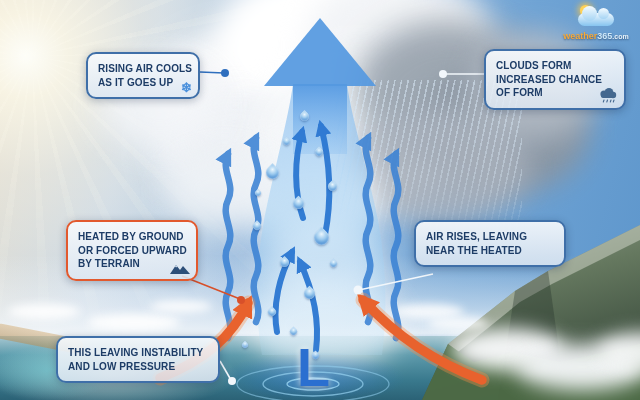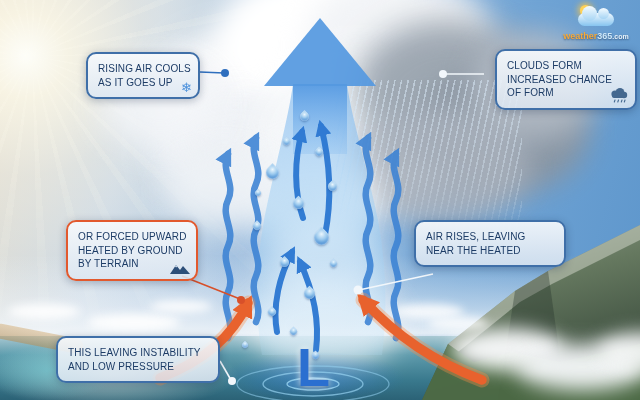--- a/index.html
+++ b/index.html
@@ -37,21 +37,21 @@
     box-shadow:inset 0 0 2px rgba(255,255,255,.85), 1px 1px 2px rgba(20,60,120,.3);}
   
   .low-glow{position:absolute;left:222px;top:352px;width:182px;height:52px;
     background:radial-gradient(ellipse at center, rgba(45,120,205,.55) 0%, rgba(45,120,205,0) 72%);}
   .low-letter{position:absolute;left:297px;top:340px;font-size:54px;font-weight:800;color:#2b6fd0;
     text-shadow:0 0 7px rgba(255,255,255,.95), 0 2px 3px rgba(0,40,90,.45);line-height:1;}
   
   .callout{position:absolute;box-sizing:border-box;
     background:linear-gradient(180deg, rgba(246,249,252,.92), rgba(221,231,242,.86));
     border:2px solid #3f6fa8;border-radius:10px;padding:8px 10px;color:#1d3c66;
-    font-weight:400;font-size:10px;line-height:1.35;letter-spacing:.1px;
+    font-weight:700;font-size:10px;line-height:1.35;letter-spacing:.1px;
     box-shadow:0 2px 8px rgba(10,30,60,.28);}
   .callout .line{display:block;white-space:nowrap;}
   .callout.orange{border-color:#e2592e;}
   .corner-icon{position:absolute;right:6px;bottom:3px;line-height:1;}
   .snow{color:#4a90dc;font-size:13px;}
   
   .logo{position:absolute;right:6px;top:5px;width:76px;text-align:center;}
   .logo-icon{position:relative;width:44px;height:24px;margin:0 auto;}
   .logo-sun{position:absolute;left:6px;top:0;width:11px;height:11px;border-radius:50%;
     background:#ffd257;box-shadow:0 0 6px 2px rgba(255,200,70,.8);}
@@ -200,43 +200,43 @@
     <line x1="220" y1="361" x2="231" y2="380" stroke="#f2f7fb" stroke-width="1.6"></line>
     <circle cx="232" cy="381" r="4" fill="#f2f7fb"></circle>
   </svg>
 
   <div class="callout" style="left:86px;top:52px;width:114px;">
     <span class="line">RISING AIR COOLS</span>
     <span class="line">AS IT GOES UP</span>
     <span class="corner-icon snow">❄</span>
   </div>
 
-  <div class="callout" style="left:495px;top:49px;width:142px;">
+  <div class="callout" style="left:484px;top:49px;width:142px;">
     <span class="line">CLOUDS FORM</span>
     <span class="line">INCREASED CHANCE</span>
     <span class="line">OF FORM</span>
     <span class="corner-icon">
       <svg width="20" height="16" viewBox="0 0 20 16">
         <circle cx="6" cy="7" r="3.6" fill="#44688f"></circle>
           <circle cx="11" cy="5.4" r="4.4" fill="#44688f"></circle>
         <circle cx="15" cy="8" r="3.2" fill="#44688f"></circle>
           <rect x="3" y="7" width="13.5" height="4" rx="2" fill="#44688f"></rect>
         <g stroke="#44688f" stroke-width="1.1" stroke-linecap="round">
           <line x1="6" y1="13" x2="5.3" y2="15"></line>
             <line x1="9.5" y1="13" x2="8.8" y2="15"></line>
           <line x1="13" y1="13" x2="12.3" y2="15"></line>
             <line x1="16" y1="13" x2="15.3" y2="15"></line>
         </g>
       </svg>
     </span>
   </div>
 
   <div class="callout orange" style="left:66px;top:220px;width:132px;">
+    <span class="line">HEATED BY GROUND</span>
     <span class="line">OR FORCED UPWARD</span>
-    <span class="line">HEATED BY GROUND</span>
     <span class="line">BY TERRAIN</span>
     <span class="corner-icon">
       <svg width="20" height="12" viewBox="0 0 20 12">
         <polygon points="0,12 6,3 10,8 13,4 20,12" fill="#2d4f79"></polygon>
         <polygon points="5,4.5 6,3 7.2,4.8 6.1,5.6" fill="#cfe0ef"></polygon>
       </svg>
     </span>
   </div>
 
   <div class="callout" style="left:414px;top:220px;width:152px;">

